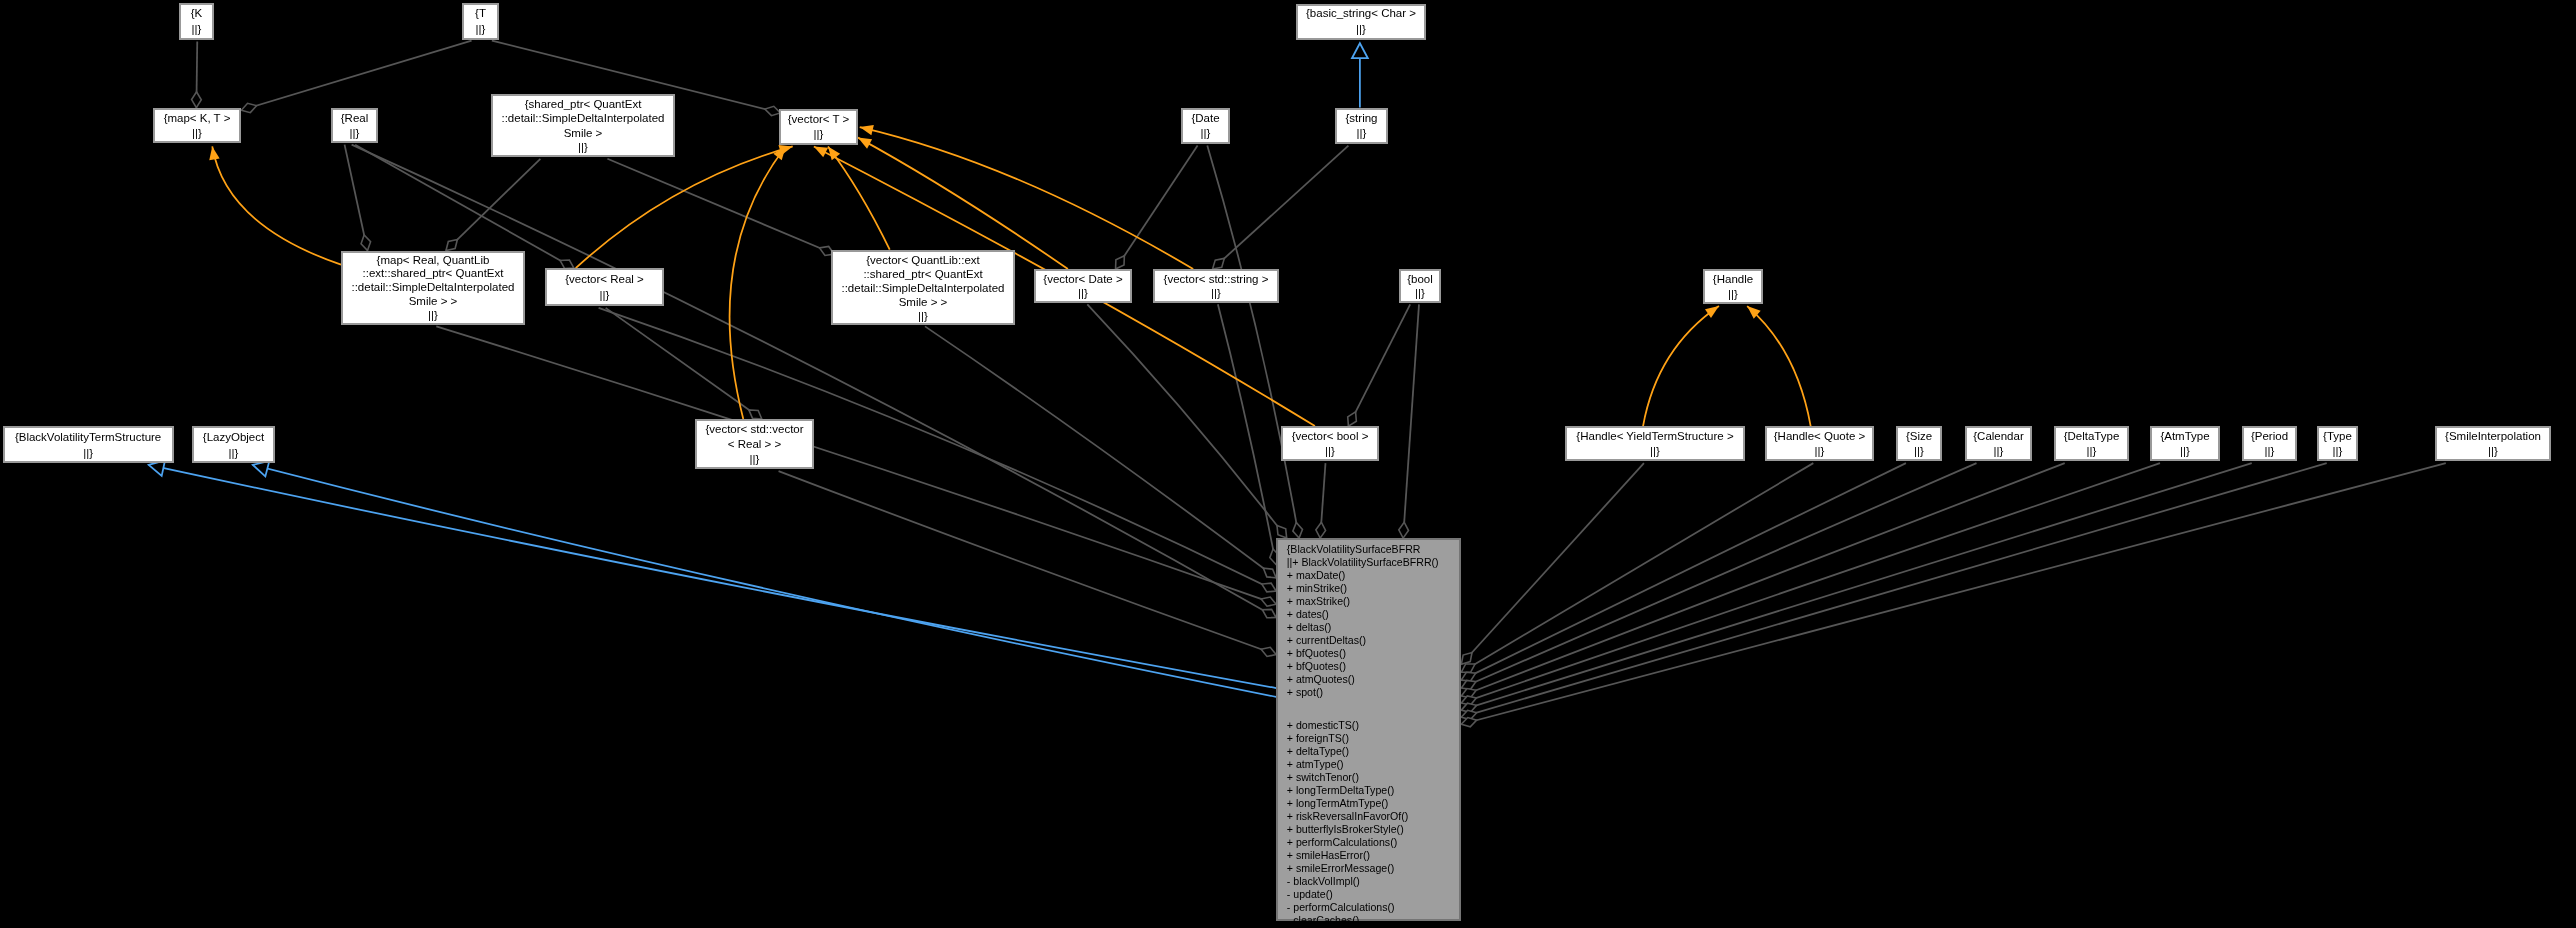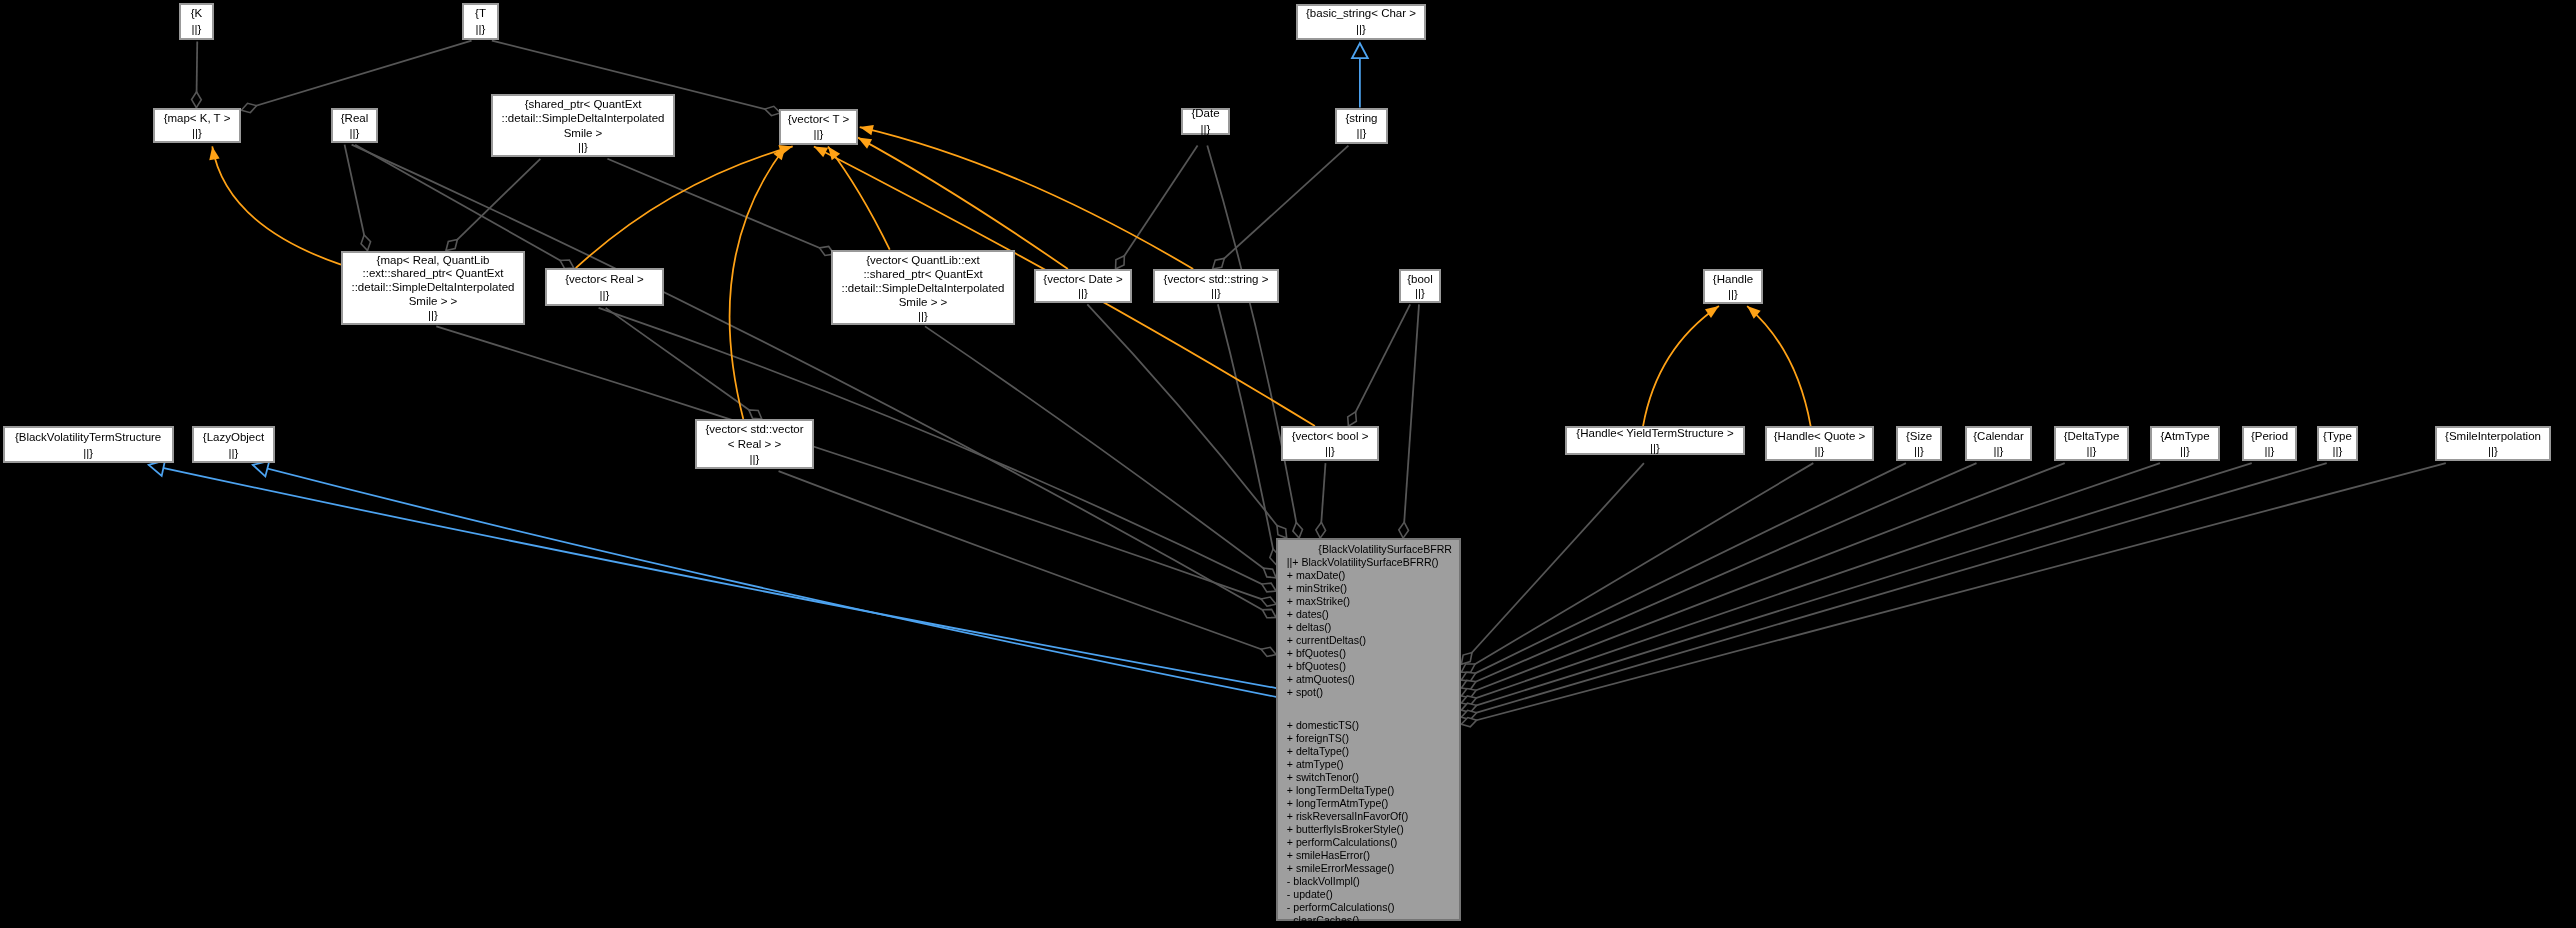--- a/index.html
+++ b/index.html
@@ -5,21 +5,21 @@
   html,body{margin:0;padding:0;background:#000;}
   #canvas{position:relative;width:2576px;height:928px;background:#000;overflow:hidden;
           font-family:"Liberation Sans","DejaVu Sans",sans-serif;}
   #edges{position:absolute;left:0;top:0;width:2576px;height:928px;}
   .node{position:absolute;box-sizing:border-box;background:#fff;border:2.6px solid #999;
         color:#000;display:flex;flex-direction:column;justify-content:center;
         text-align:center;font-size:11.5px;white-space:nowrap;overflow:visible;z-index:2;}
   .node .line{width:100%;}
   .node.main{background:#9e9e9e;border:2.6px solid #757575;justify-content:flex-start;
              text-align:left;font-size:10.6px;padding:2.6px 7px 2.6px 8.8px;}
-  .node.main .line.c{text-align:right;}
+  .node.main .line.c{text-align:left;}
 </style>
 </head>
 <body>
 
 <div id="canvas">
   <svg id="edges" viewBox="0 0 2919 1052" xmlns="http://www.w3.org/2000/svg">
       <path d="M222,122 L223,47" fill="none" stroke="#565656" stroke-width="2"></path>
       <polygon points="222.0,122.0 227.6,113.1 222.2,104.0 216.6,112.9" fill="#000000" stroke="#565656" stroke-width="1.8"></polygon>
       <path d="M273,125 L534,46" fill="none" stroke="#565656" stroke-width="2"></path>
       <polygon points="273.0,125.0 283.2,127.7 290.2,119.8 280.0,117.1" fill="#000000" stroke="#565656" stroke-width="1.8"></polygon>
@@ -128,21 +128,21 @@
       <div class="node" style="left: 491px; top: 94px; width: 184px; height: 63px;">
         <div class="line" style="line-height: 14.3px;">{shared_ptr&lt; QuantExt</div>
         <div class="line" style="line-height: 14.3px;">::detail::SimpleDeltaInterpolated</div>
         <div class="line" style="line-height: 14.3px;">Smile &gt;</div>
         <div class="line" style="line-height: 14.3px;">||}</div>
       </div>
       <div class="node" style="left: 779px; top: 109px; width: 79px; height: 36px;">
         <div class="line" style="line-height: 15.4px;">{vector&lt; T &gt;</div>
         <div class="line" style="line-height: 15.4px;">||}</div>
       </div>
-      <div class="node" style="left: 1181px; top: 108px; width: 49px; height: 27px;">
+      <div class="node" style="left: 1181px; top: 108px; width: 49px; height: 36px;">
         <div class="line" style="line-height: 15.4px;">{Date</div>
         <div class="line" style="line-height: 15.4px;">||}</div>
       </div>
       <div class="node" style="left: 1335px; top: 108px; width: 53px; height: 36px;">
         <div class="line" style="line-height: 15.4px;">{string</div>
         <div class="line" style="line-height: 15.4px;">||}</div>
       </div>
       <div class="node" style="left: 341px; top: 251px; width: 184px; height: 74px;">
         <div class="line" style="line-height: 13.8px;">{map&lt; Real, QuantLib</div>
         <div class="line" style="line-height: 13.8px;">::ext::shared_ptr&lt; QuantExt</div>
@@ -187,21 +187,21 @@
       </div>
       <div class="node" style="left: 695px; top: 419px; width: 119px; height: 50px;">
         <div class="line" style="line-height: 15px;">{vector&lt; std::vector</div>
         <div class="line" style="line-height: 15px;">&lt; Real &gt; &gt;</div>
         <div class="line" style="line-height: 15px;">||}</div>
       </div>
       <div class="node" style="left: 1281px; top: 426px; width: 98px; height: 35px;">
         <div class="line" style="line-height: 15px;">{vector&lt; bool &gt;</div>
         <div class="line" style="line-height: 15px;">||}</div>
       </div>
-      <div class="node" style="left: 1565px; top: 426px; width: 180px; height: 29px;">
+      <div class="node" style="left: 1565px; top: 426px; width: 180px; height: 35px;">
         <div class="line" style="line-height: 15px;">{Handle&lt; YieldTermStructure &gt;</div>
         <div class="line" style="line-height: 15px;">||}</div>
       </div>
       <div class="node" style="left: 1765px; top: 426px; width: 109px; height: 35px;">
         <div class="line" style="line-height: 15px;">{Handle&lt; Quote &gt;</div>
         <div class="line" style="line-height: 15px;">||}</div>
       </div>
       <div class="node" style="left: 1896px; top: 426px; width: 46px; height: 35px;">
         <div class="line" style="line-height: 15px;">{Size</div>
         <div class="line" style="line-height: 15px;">||}</div>

